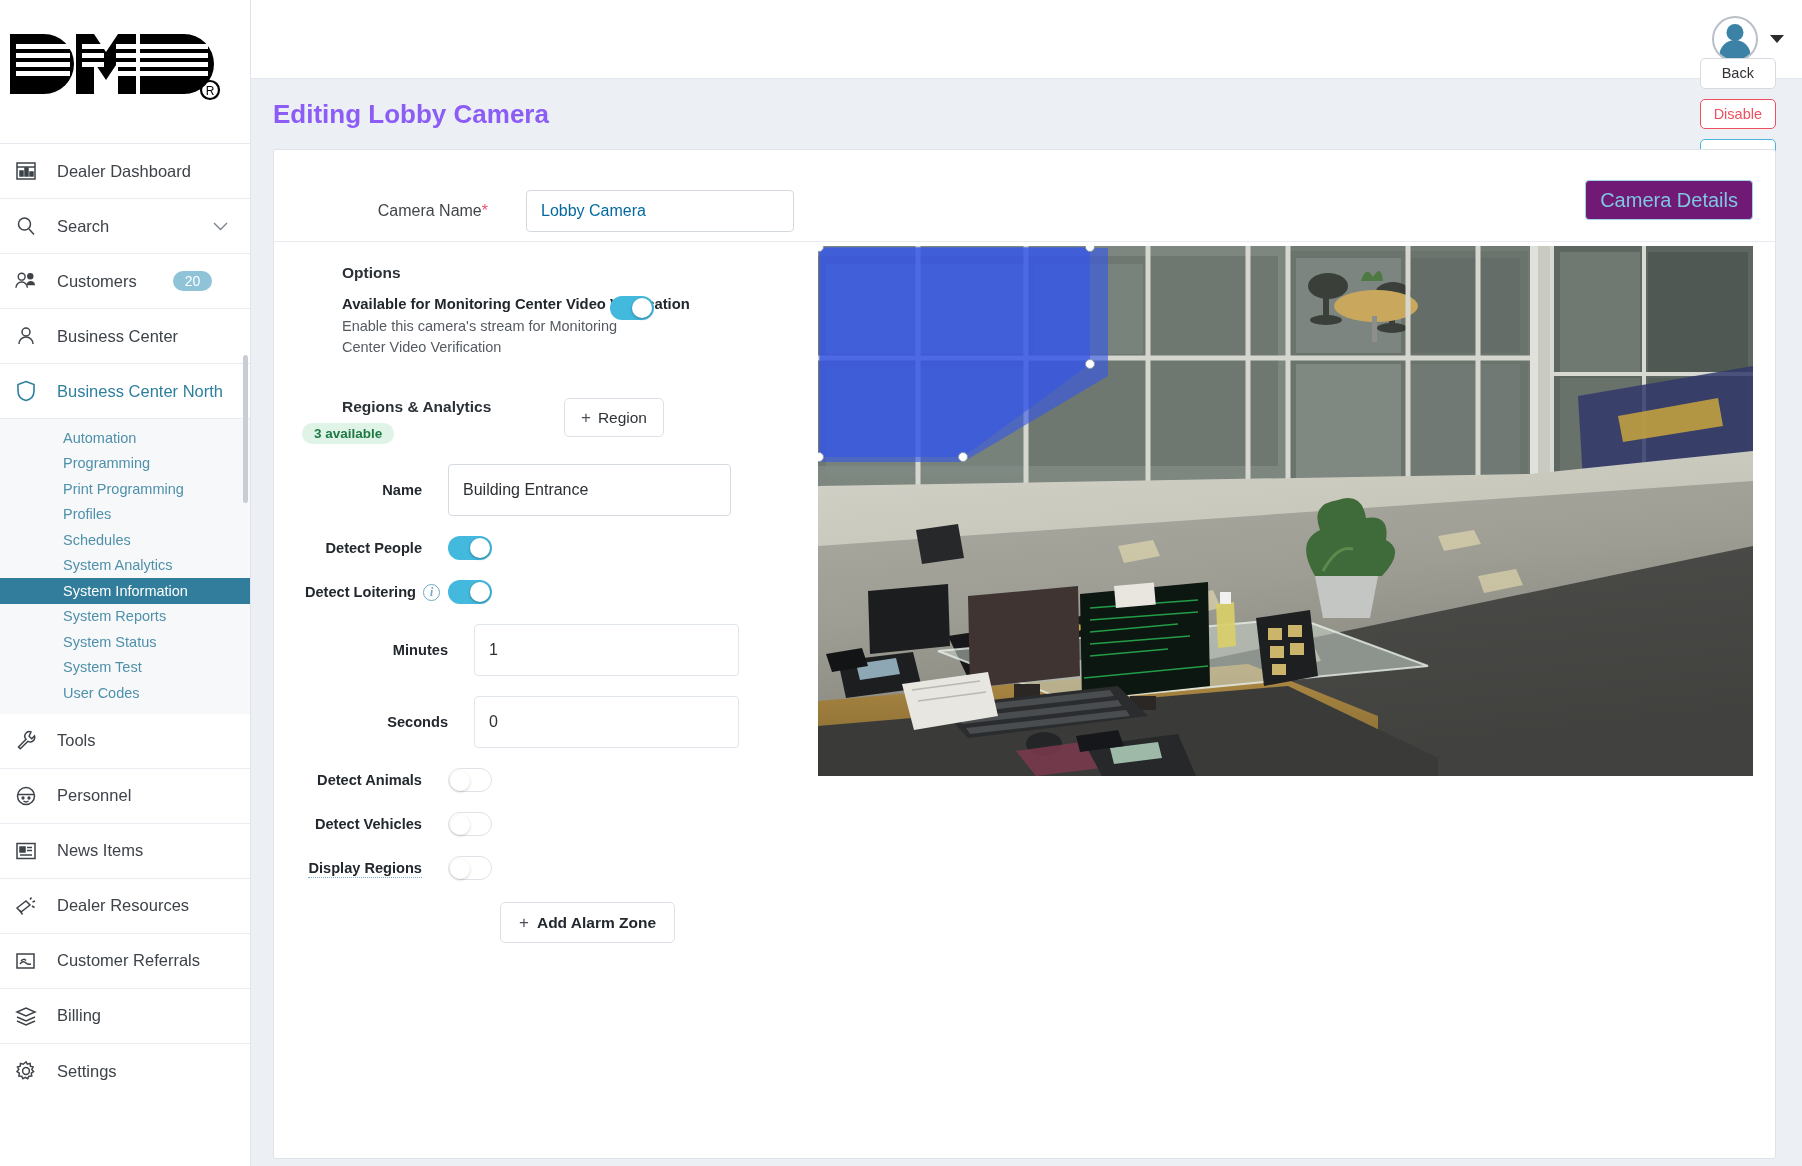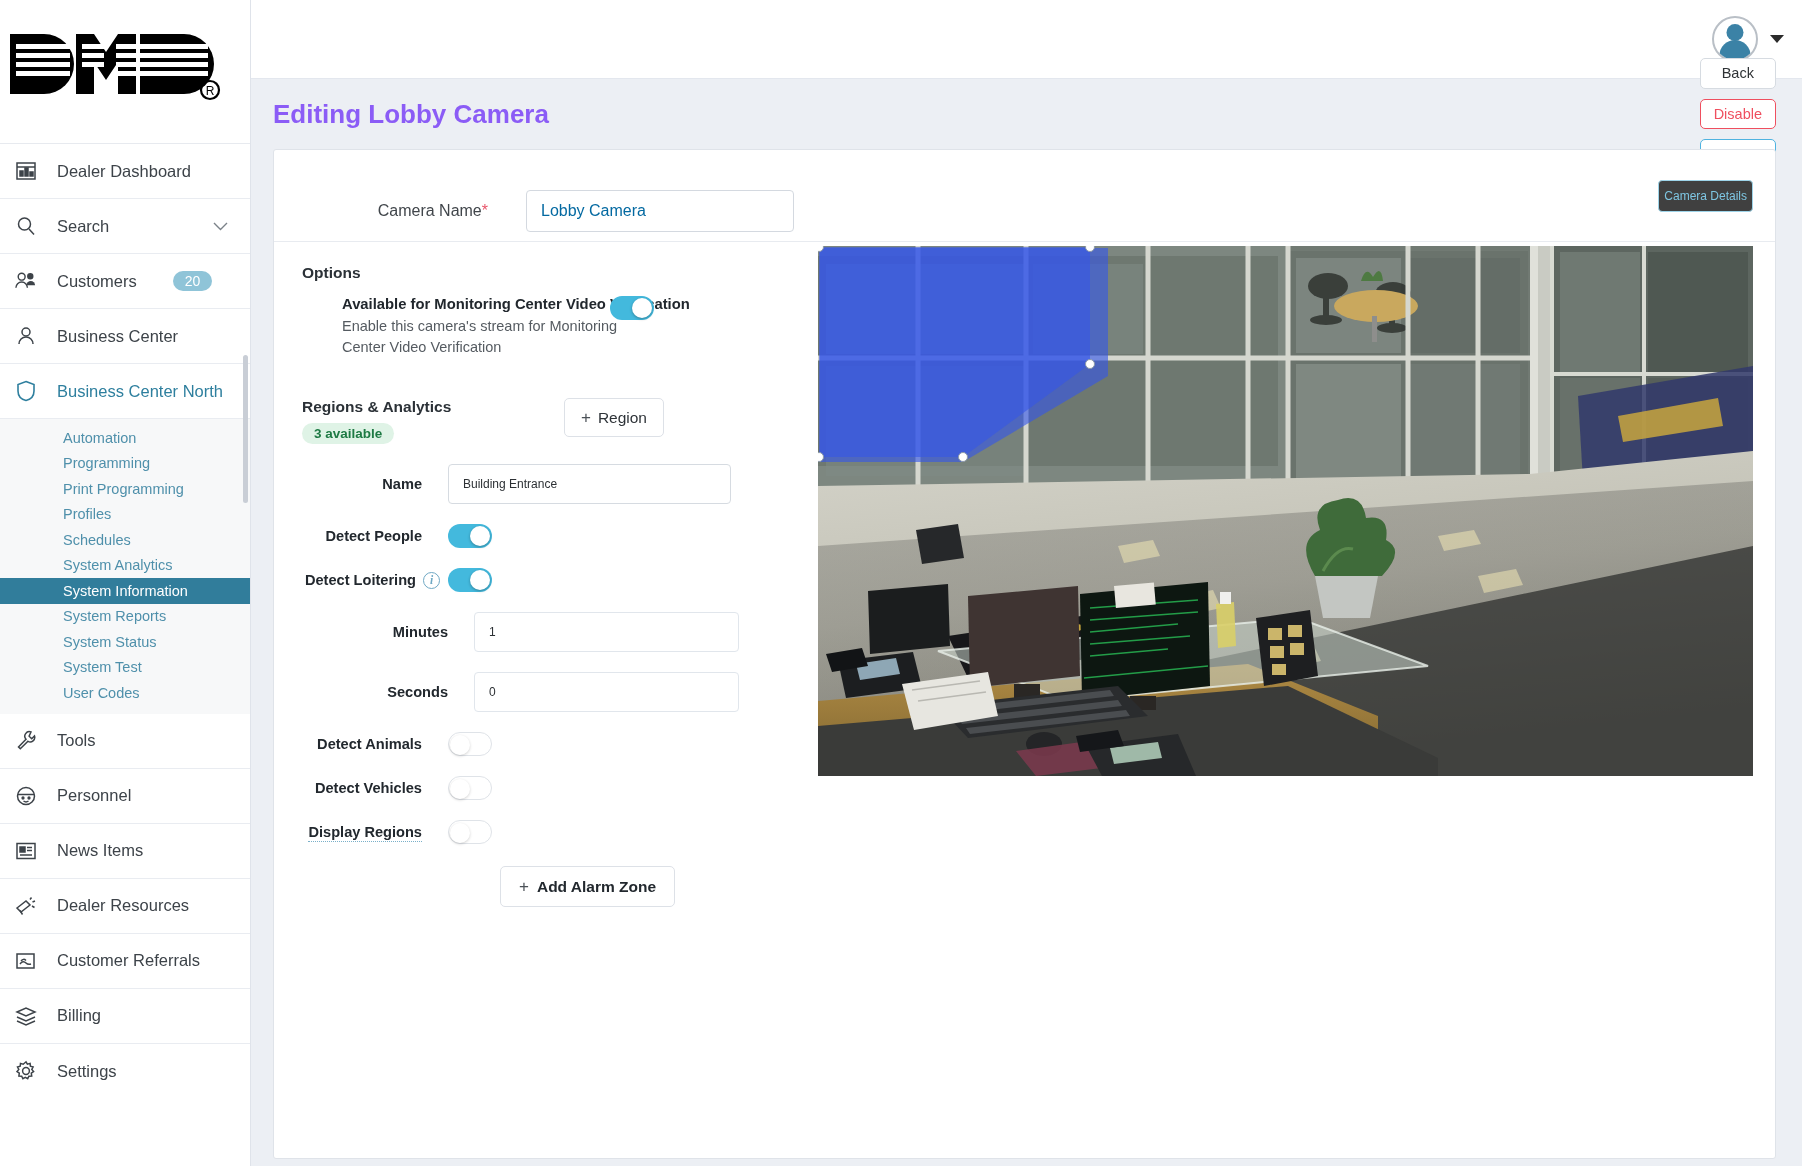--- a/index.html
+++ b/index.html
@@ -182,34 +182,34 @@
     border-radius: 4px;
     font-size: 16px; color: #0369a1;
     padding: 4px 14px;
     font-family: "Liberation Sans", sans-serif;
     background: #fff;
   }
   .cam-details-btn {
     position: absolute; right: 22px; top: 30px;
     border: 1px solid #9ed4e9;
     color: #7ec6e2;
-    background: #404040;
+    background: #701a75;
     border-radius: 4px;
-    font-size: 12px;
-    padding: 9px 5px;
+    font-size: 20px;
+    padding: 9px 14px;
     cursor: pointer;
     line-height: 1;
   }
 
   
   .body-split { display: flex; padding-top: 22px; }
   .left-pane { width: 545px; padding-left: 28px; }
   .right-pane { flex: 1; padding-left: 12px; padding-right: 22px; }
 
-  .sec-title { font-size: 15.5px; font-weight: bold; color: #2b3137; }
+  .sec-title { font-size: 15.5px; font-weight: bold; color: #2b3137; margin-left: 40px; }
 
   .opt-block { margin-top: 14px; padding-left: 40px; position: relative; }
   .opt-title { font-size: 14.8px; font-weight: bold; color: #21272d; }
   .opt-desc { font-size: 14.5px; color: #555b61; margin-top: 4px; line-height: 1.45; width: 320px; }
 
   
   .toggle {
     width: 44px; height: 24px;
     border-radius: 14px;
     position: relative;
@@ -267,24 +267,24 @@
   .trash { margin-left: auto; margin-right: 152px; cursor: pointer; }
 
   .frow { display: flex; align-items: center; margin-top: 20px; }
   .flabel {
     font-size: 14.6px; font-weight: bold; color: #22282e;
     text-align: right;
   }
   .flabel.w1 { width: 120px; }
   .fctl { margin-left: 26px; display: flex; align-items: center; }
   .finput {
-    height: 40px;
+    height: 52px;
     border: 1px solid #d6dbe1;
     border-radius: 4px;
-    font-size: 12px; color: #2c3034;
+    font-size: 16px; color: #2c3034;
     padding: 0 14px;
     font-family: "Liberation Sans", sans-serif;
     background: #fff;
   }
   .finput.wide { width: 283px; }
   .finput.num { width: 265px; border-color: #e1e6ec; }
 
   .info-i {
     display: inline-flex; align-items: center; justify-content: center;
     width: 17px; height: 17px; border-radius: 50%;

